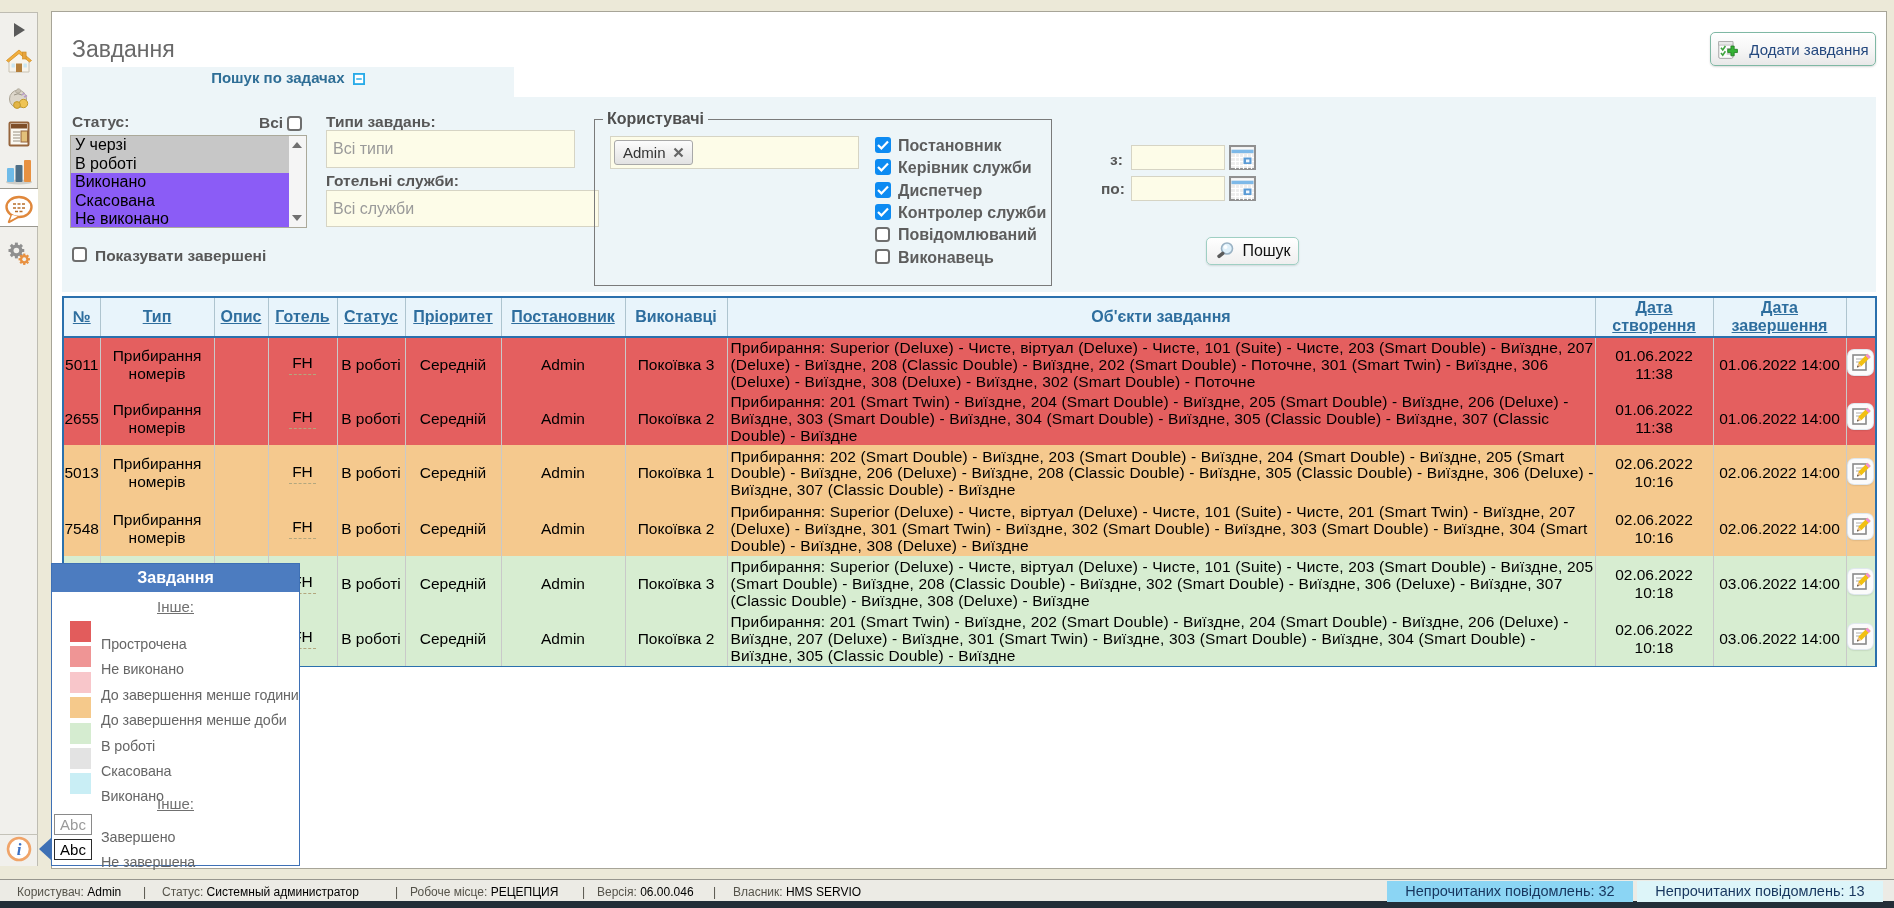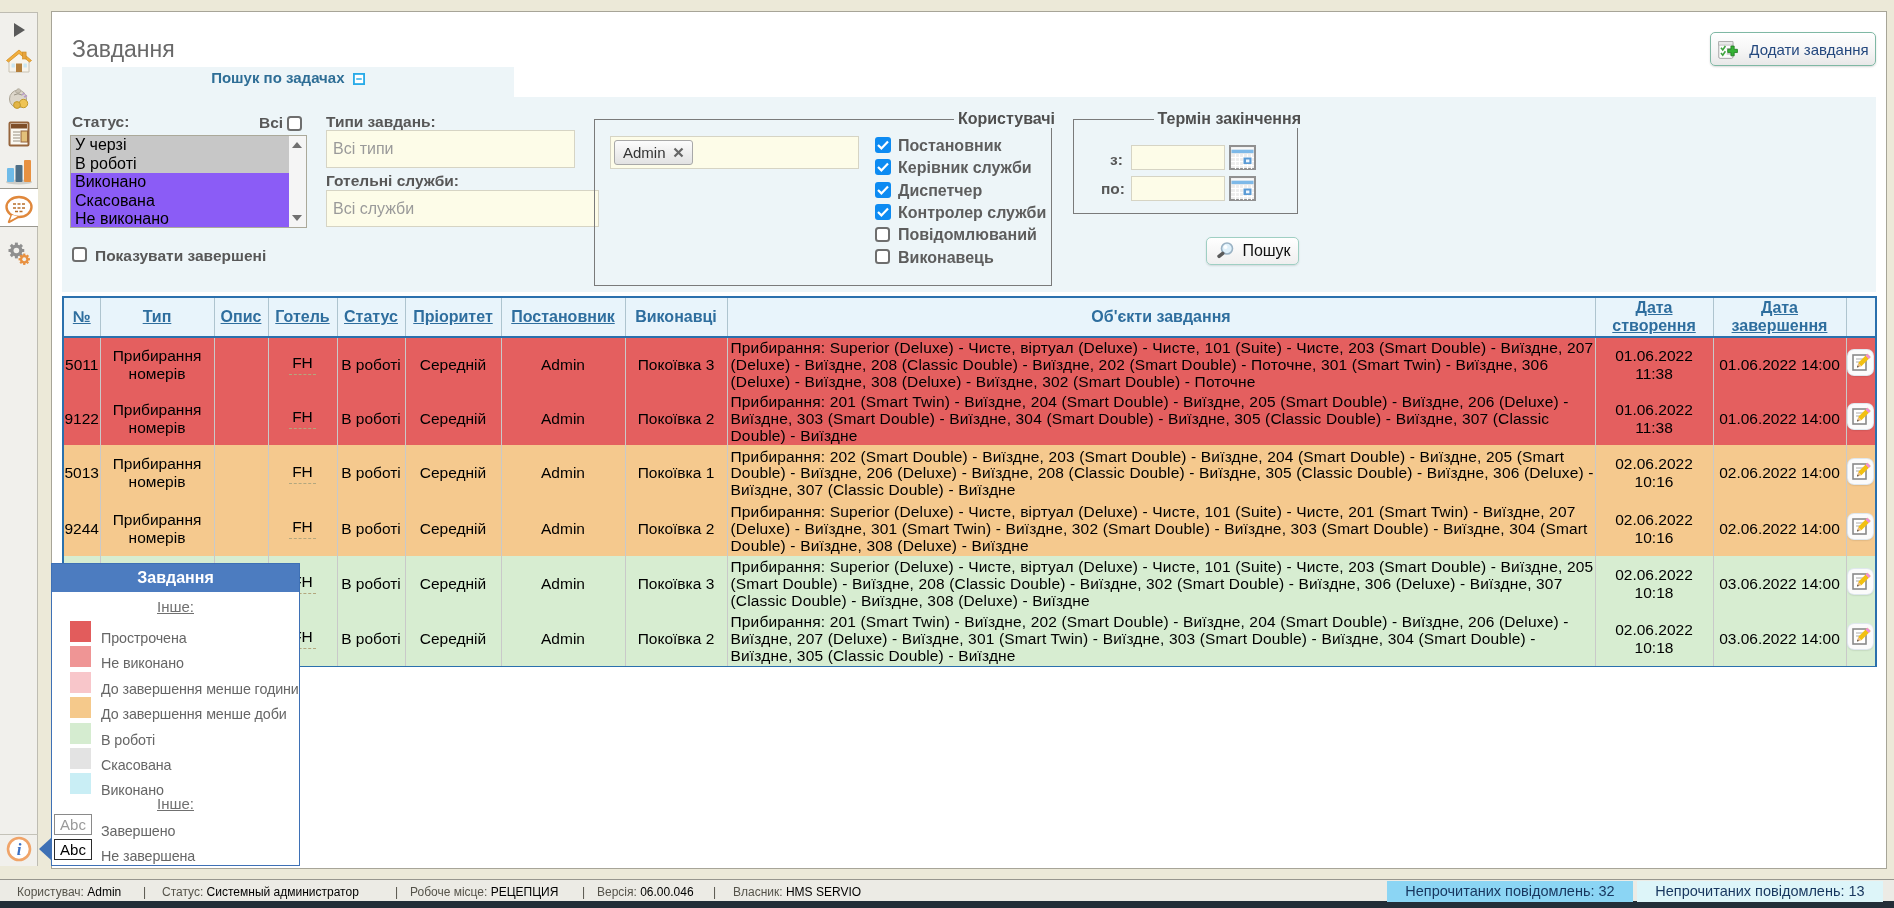--- a/index.html
+++ b/index.html
@@ -44,21 +44,21 @@
   #listbox .sel { background:#C7C7C7; }
   #lbscroll { position:absolute; right:0; top:0; width:17px; height:91px; background:#F5F5F5; }
   .sbarrow { position:absolute; left:3px; width:0; height:0; border-left:5px solid transparent; border-right:5px solid transparent;}
 
   
   .cb { position:absolute; width:15px; height:15px; background:#fff; border:2px solid #6E6E6E; border-radius:3.5px; }
   .cbc { position:absolute; width:16px; height:16px; border-radius:3px; background:#0D8BF2; }
   .cbc svg { position:absolute; left:2px; top:3px; }
 
   fieldset { position:absolute; border:1px solid #7A7A7A; }
-  fieldset legend { font-weight:bold; font-size:16px; color:#4F4F4F; margin-left:8px; padding:0 4px;text-align:right; }
+  fieldset legend { font-weight:bold; font-size:16px; color:#4F4F4F; margin-left:8px; padding:0 4px; }
 
   
   #chipbox { position:absolute; left:610px; top:39px; width:249px; height:33px; background:#FDFCE8; border:1px solid #D6D4C4; }
   #chip { position:absolute; left:3px; top:3px; height:25px; padding:0 8px; border:1px solid #A8A8A8; border-radius:3px;
     background:linear-gradient(#fcfcfc,#e2e2e2); font-size:15px; color:#333; display:flex; align-items:center; gap:7px; }
 
   .ulabel { position:absolute; font-weight:bold; font-size:16px; color:#5D5D5D; }
 
   
   .dinput { position:absolute; width:94px; height:25px; background:#FDFCE8; border:1px solid #D6D4C4; }
@@ -87,21 +87,21 @@
     box-shadow:0 0 0 1px #dfe7ee, 0 1px 2px rgba(0,0,0,.25); position:relative; }
 
   
   #legend { position:absolute; left:51px; top:563px; width:249px; height:303px; background:#fff;
     border:1px solid #3E70B5; z-index:5; }
   #leghead { height:28px; background:#4C7CC0; color:#fff; font-weight:bold; font-size:16px;
     text-align:center; line-height:28px; }
   .legtitle { text-align:center; font-size:15px; color:#707070; text-decoration:underline; }
   .legrow { position:absolute; left:0; width:100%; height:21px; }
   .legrow .sw { position:absolute; left:18px; top:0; width:21px; height:21px; }
-  .legrow .lt { position:absolute; left:49px; top:9px; font-size:14.3px; color:#666; white-space:nowrap; letter-spacing:-0.1px;}
+  .legrow .lt { position:absolute; left:49px; top:15px; font-size:14.3px; color:#666; white-space:nowrap; letter-spacing:-0.1px;}
   .abcbox { position:absolute; left:2px; width:38px; height:21px; background:#fff; text-align:center;
     font-size:15px; line-height:20px; }
   #legarrow { position:absolute; left:39px; top:838px; width:0; height:0; z-index:6;
     border-top:11px solid transparent; border-bottom:11px solid transparent; border-right:12px solid #3E70B5; }
 
   
   #statusbar { position:absolute; left:0; top:879px; width:1894px; height:23px; background:#ECEBE5;
     border-top:1px solid #97968E; font-size:12px; color:#55534A; }
   #statusbar b { color:#000; font-weight:normal; }
   #statusbar span { position:absolute; top:5px; white-space:nowrap; }
@@ -194,23 +194,20 @@
       <svg width="12" height="10" viewBox="0 0 12 10">
         <path d="M1 5 l3.4 3.4 L11 1.4" stroke="#fff" stroke-width="2.2" fill="none"></path>
       </svg>
     </div>
   <div class="ulabel" style="left:898px; top:204px;">Контролер служби</div>
   <div class="cb" style="left:875px; top:227px;"></div>
   <div class="ulabel" style="left:898px; top:226px;">Повідомлюваний</div>
   <div class="cb" style="left:875px; top:249px;"></div>
   <div class="ulabel" style="left:898px; top:249px;">Виконавець</div>
 
-  <fieldset style="left:1073px; top:110px; width:225px; height:104px;">
-    <legend>Термін закінчення</legend>
-  </fieldset>
   <div class="blbl" style="left:1110px; top:151px;">з:</div>
   <div class="dinput" style="left:1131px; top:145px;"></div>
   <div class="calbtn" style="left:1229px; top:145px;"><svg width="27" height="25" viewBox="0 0 27 25">
     <rect x="1" y="1" width="25" height="23" fill="#EDEDED" stroke="#909090" stroke-width="2"></rect>
     <rect x="2.5" y="2.5" width="22" height="2.2" fill="#F8F8F8"></rect>
     <rect x="2.5" y="4.7" width="22" height="3.4" fill="#7EB9E8"></rect>
     <g stroke="#ffffff" stroke-width="1.2">
           <line x1="2" y1="12.5" x2="25" y2="12.5"></line>
           <line x1="2" y1="16.5" x2="25" y2="16.5"></line>
           <line x1="2" y1="20.5" x2="25" y2="20.5"></line>
@@ -301,21 +298,21 @@
                   <line x1="8" y1="12" x2="15" y2="12" stroke="#aaa"></line>
                   <g transform="rotate(45 13 13)">
                     <rect x="11" y="2" width="4.6" height="13" fill="#f2c011"></rect>
                     <rect x="11" y="2" width="4.6" height="2.6" fill="#ee8fd8"></rect>
                     <path d="M11 15 l2.3 4 2.3 -4 z" fill="#e8b97e"></path>
                     <path d="M12.3 17.2 l1 1.8 1 -1.8 z" fill="#444"></path>
                   </g>
                 </svg></span></td>
     </tr>
     <tr class="red" style="height:53px;">
-      <td>9122</td>
+      <td>2655</td>
             <td>Прибирання<br>номерів</td>
             <td></td>
             <td><span class="fh">FH</span></td>
       <td>В роботі</td>
             <td>Середній</td>
             <td>Admin</td>
             <td>Покоївка 2</td>
       <td class="obj">Прибирання: 201 (Smart Twin) - Виїздне, 204 (Smart Double) - Виїздне, 205 (Smart Double) - Виїздне, 206 (Deluxe) -<br>Виїздне, 303 (Smart Double) - Виїздне, 304 (Smart Double) - Виїздне, 305 (Classic Double) - Виїздне, 307 (Classic<br>Double) - Виїздне</td>
       <td>01.06.2022<br>11:38</td>
             <td>01.06.2022 14:00</td>
@@ -349,21 +346,21 @@
                   <line x1="8" y1="12" x2="15" y2="12" stroke="#aaa"></line>
                   <g transform="rotate(45 13 13)">
                     <rect x="11" y="2" width="4.6" height="13" fill="#f2c011"></rect>
                     <rect x="11" y="2" width="4.6" height="2.6" fill="#ee8fd8"></rect>
                     <path d="M11 15 l2.3 4 2.3 -4 z" fill="#e8b97e"></path>
                     <path d="M12.3 17.2 l1 1.8 1 -1.8 z" fill="#444"></path>
                   </g>
                 </svg></span></td>
     </tr>
     <tr class="org" style="height:55px;">
-      <td>9244</td>
+      <td>7548</td>
             <td>Прибирання<br>номерів</td>
             <td></td>
             <td><span class="fh">FH</span></td>
       <td>В роботі</td>
             <td>Середній</td>
             <td>Admin</td>
             <td>Покоївка 2</td>
       <td class="obj">Прибирання: Superior (Deluxe) - Чисте, віртуал (Deluxe) - Чисте, 101 (Suite) - Чисте, 201 (Smart Twin) - Виїздне, 207<br>(Deluxe) - Виїздне, 301 (Smart Twin) - Виїздне, 302 (Smart Double) - Виїздне, 303 (Smart Double) - Виїздне, 304 (Smart<br>Double) - Виїздне, 308 (Deluxe) - Виїздне</td>
       <td>02.06.2022<br>10:16</td>
             <td>02.06.2022 14:00</td>

